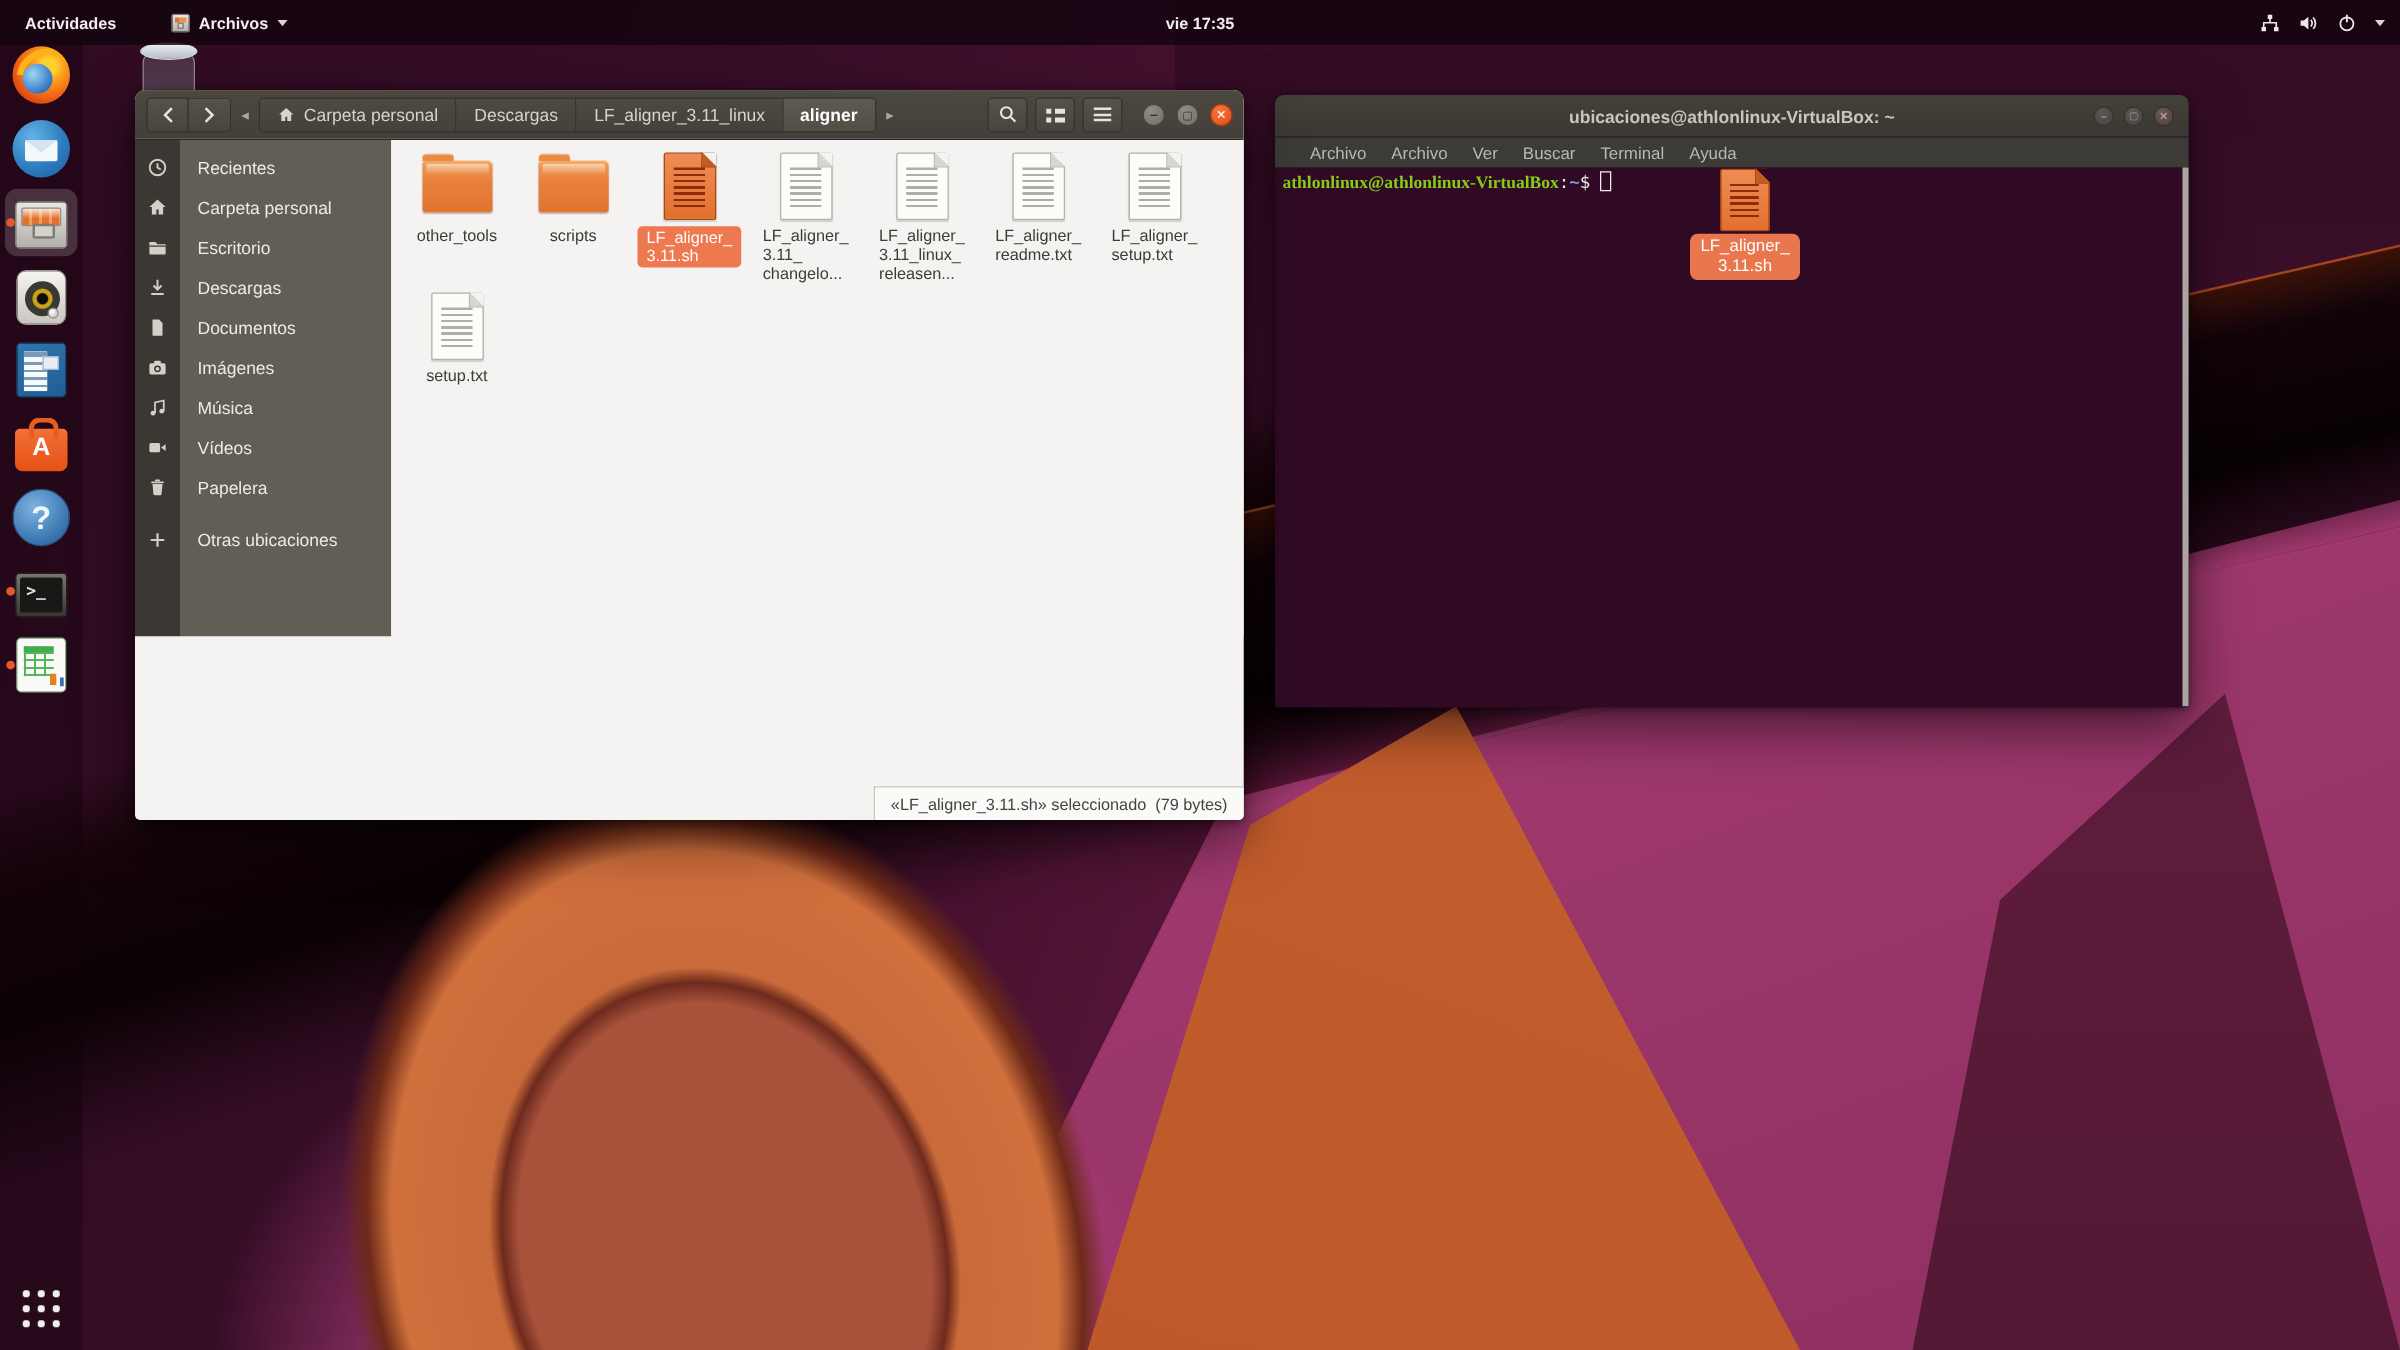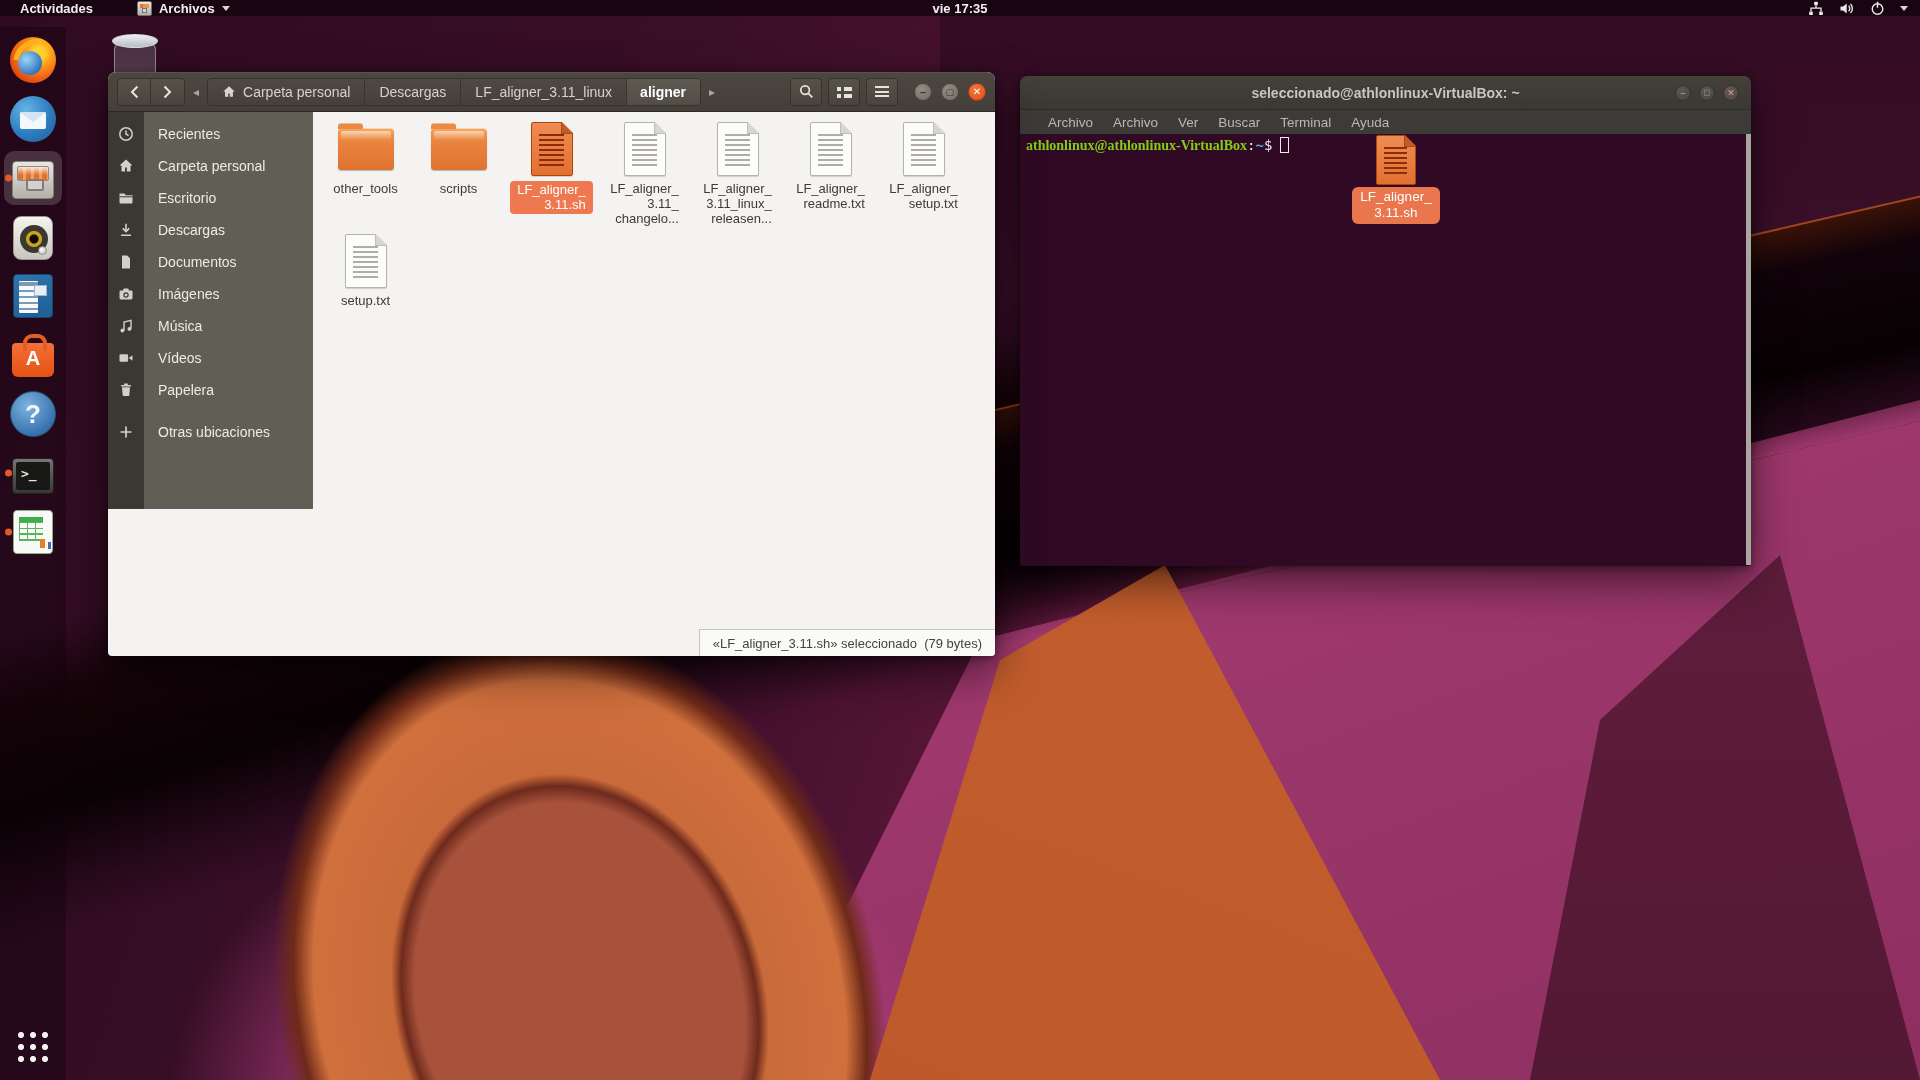--- a/index.html
+++ b/index.html
@@ -37,21 +37,21 @@
   .trash-glass { position:absolute; left:2px; top:8px; width:42px; height:48px;
     border-radius:8px 8px 12px 12px;
     background:linear-gradient(180deg,rgba(225,232,238,.16),rgba(190,200,210,.30));
     border:1px solid rgba(235,240,245,.45); }
   .trash-rim { position:absolute; left:0; top:0; width:46px; height:14px; border-radius:50%;
     background:linear-gradient(180deg,#eef1f4,#b9bfc6); border:1px solid #d7dbdf; }
   .trash-paper { position:absolute; left:9px; bottom:4px; width:28px; height:13px; border-radius:45%;
     background:rgba(245,247,249,.85); box-shadow:-4px -3px 0 rgba(255,255,255,.5), 5px -2px 0 rgba(230,234,238,.7); }
 
   
-  .topbar { position:absolute; left:0; top:0; width:1920px; height:16px; z-index:60;
+  .topbar { position:absolute; left:0; top:0; width:1920px; height:36px; z-index:60;
     background:rgba(20,4,15,.82); display:flex; align-items:center; padding:0 12px;
     color:#f2f0ee; font-size:13px; font-weight:bold; }
   .tb-activities { padding:0 8px; cursor:default; }
   .tb-appmenu { display:flex; align-items:center; gap:7px; margin-left:28px; padding:0 8px; }
   .tb-caret { width:0; height:0; border-left:4px solid transparent; border-right:4px solid transparent; border-top:5px solid #d9d6d2; }
   .tb-clock { position:absolute; left:50%; transform:translateX(-50%); }
   .tb-right { margin-left:auto; display:flex; align-items:center; gap:15px; }
   .tb-right svg { display:block; }
 
   .mini-cabinet { width:15px; height:15px; border-radius:2px;
@@ -192,21 +192,21 @@
     background:linear-gradient(90deg,#3b3833 0 36px,#615e56 36px); padding-top:6px; }
   .srow { display:flex; align-items:center; height:32px; }
   .srow.gap { margin-top:10px; }
   .sic { width:36px; display:flex; justify-content:center; color:#d3d0c8; }
   .slabel { margin-left:14px; font-size:14px; color:#edebe4; }
 
   .fw-files { flex:1; background:#f4f3f1; padding:8px 0 0 6px; position:relative;
     display:grid; grid-template-columns:repeat(7,93px); grid-auto-rows:112px; align-content:start; }
   .fitem { display:flex; flex-direction:column; align-items:center; --behind:#f4f3f1; }
   .iconwrap { height:58px; display:flex; align-items:center; }
-  .fname { margin-top:3px; font-size:13px; line-height:15px; color:#3c3b37; text-align:right; }
+  .fname { margin-top:3px; font-size:13px; line-height:15px; color:#3c3b37; text-align:left; }
   .fname span { display:block; }
   .pill { background:#ee7950; border-radius:4px; padding:1px 7px 2px; color:#fff; }
   .pill span { display:block; }
 
   .icon-folder { width:56px; height:42px; border-radius:3px 4px 3px 3px; position:relative;
     background:linear-gradient(180deg,#f5ab66 0%,#ef9149 16%,#e8813d 40%,#e0742f 100%);
     box-shadow:inset 0 1px 0 rgba(255,255,255,.5), 0 1px 1px rgba(0,0,0,.25); }
   .icon-folder::before { content:""; position:absolute; left:0; top:-5px; width:25px; height:6px;
     border-radius:3px 3px 0 0; background:#ea8a43; box-shadow:inset 0 1px 0 rgba(255,255,255,.4); }
   .icon-folder::after { content:""; position:absolute; left:3px; right:3px; top:3px; height:9px; border-radius:2px;
@@ -524,21 +524,21 @@
       </div>
     </div>
 
     <div class="fw-statusbar">
       <span>«LF_aligner_3.11.sh» seleccionado  (79 bytes)</span>
     </div>
   </div>
 
   <div class="window terminal-window">
     <div class="tw-titlebar">
-      <span class="tw-title">seleccionado@athlonlinux-VirtualBox: ~</span>
+      <span class="tw-title">ubicaciones@athlonlinux-VirtualBox: ~</span>
       <div class="tw-wcs">
         <div class="twc twc-min"></div>
         <div class="twc twc-max"></div>
         <div class="twc twc-close"></div>
       </div>
     </div>
     <div class="tw-menubar">
       <span class="tw-menu">Archivo</span>
       <span class="tw-menu">Archivo</span>
       <span class="tw-menu">Ver</span>

